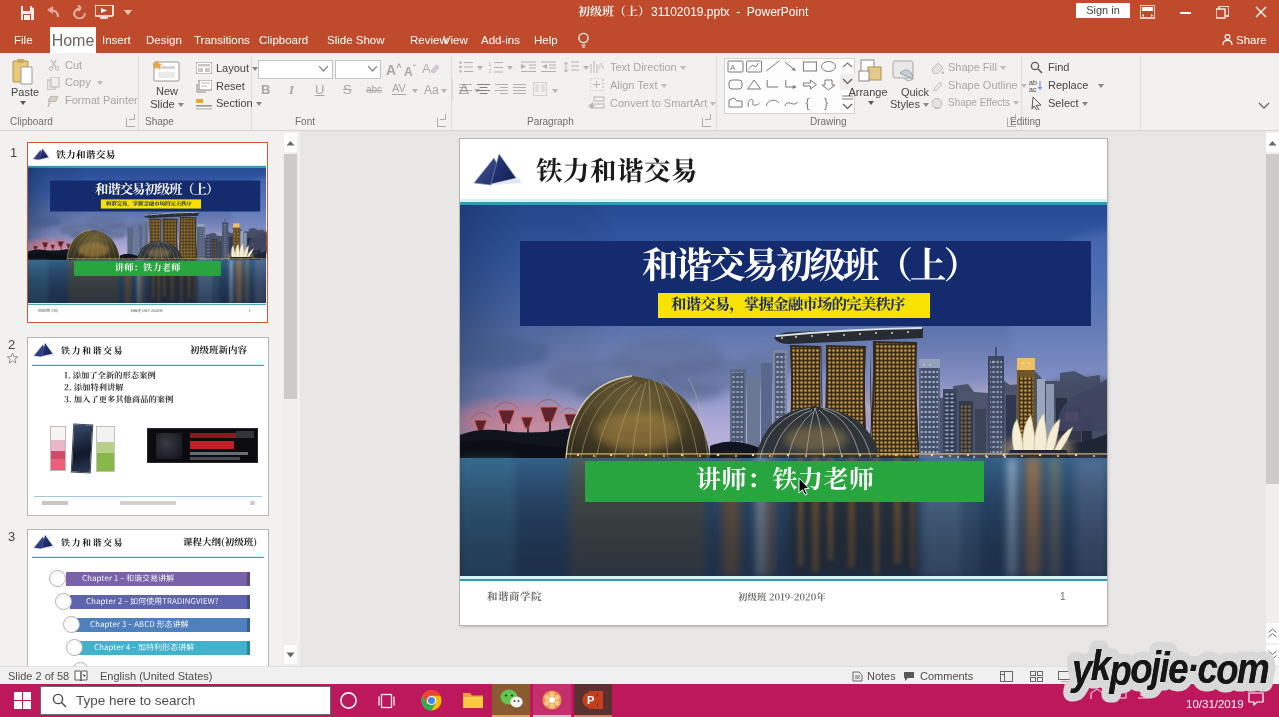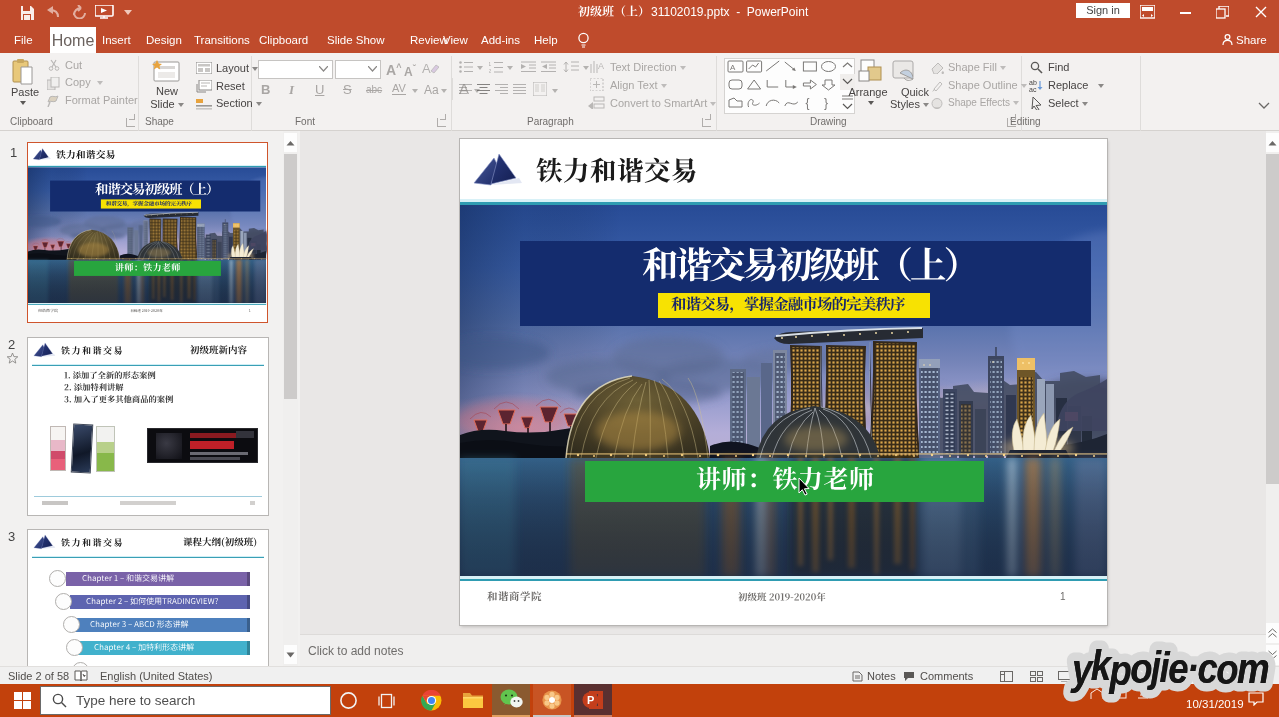--- a/index.html
+++ b/index.html
@@ -23,21 +23,21 @@
 #panelsb{position:absolute;left:283px;top:0;width:15px;height:535px;background:#f0efee}
 #editor{position:absolute;left:300px;top:0;width:966px;height:503px;background:#e9e7e6}
 #notespane{position:absolute;left:300px;top:503px;width:966px;height:32px;background:#f0efee;border-top:1px solid #dddbd9;color:#6f6d6b;font-size:12px}
 #rightsb{position:absolute;left:1266px;top:0;width:13px;height:535px;background:#f0efee}
 .sbbtn{position:absolute;background:#fdfdfd;display:flex;align-items:center;justify-content:center}
 
 #slide{position:absolute;left:460px;top:8px;width:647px;height:486px;background:#fff;outline:1px solid #b7b5b3;box-shadow:1px 2px 3px rgba(0,0,0,.18)}
 .slideinner{position:absolute;left:0;top:0;width:647px;height:486px;background:#fff;overflow:hidden}
 
 #statusbar{position:absolute;left:0;top:666px;width:1279px;height:18px;background:#f0f0f0;border-top:1px solid #e1dfdd;font-size:11px;color:#514e4c}
-#taskbar{position:absolute;left:0;top:684px;width:1279px;height:33px;background:#c2410c}
+#taskbar{position:absolute;left:0;top:684px;width:1279px;height:33px;background:#be185d}
 .ticon{position:absolute;top:0;height:33px;display:flex;align-items:center;justify-content:center}
 </style></head><body>
 <div id="titlebar">
  <svg class="abs" style="left:20px;top:6px" width="14" height="14" viewBox="0 0 14 14">
       <path fill="#fff" d="M1 0h10l3 3v11H1z" opacity=".9"></path>
       <rect x="3" y="0" width="7" height="5" fill="#bf4b2c"></rect>
       <rect x="3" y="8" width="8" height="6" fill="#bf4b2c"></rect>
       <rect x="4" y="9" width="6" height="5" fill="#fff" opacity=".9"></rect>
     </svg>
  <svg class="abs" style="left:45px;top:6px;opacity:.55" width="16" height="13" viewBox="0 0 16 13">
@@ -737,23 +737,20 @@
             <path transform="translate(67.0,8.4) scale(0.009500,-0.009500)" d="M61 0H544V105H132C184 154 235 202 266 229C440 379 522 455 522 558C522 676 450 757 300 757C178 757 69 697 59 584C69 561 91 545 116 545C144 545 172 560 182 618L204 717C221 722 238 724 255 724C337 724 385 666 385 565C385 463 338 396 230 271C181 214 122 146 61 78Z"></path>
             <path transform="translate(72.7,8.4) scale(0.009500,-0.009500)" d="M297 -16C428 -16 549 99 549 372C549 642 428 757 297 757C164 757 44 642 44 372C44 99 164 -16 297 -16ZM297 17C231 17 174 96 174 372C174 645 231 723 297 723C361 723 420 644 420 372C420 97 361 17 297 17Z"></path>
             <path transform="translate(78.3,8.4) scale(0.009500,-0.009500)" d="M273 863C217 694 119 527 30 427L40 418C143 475 238 556 319 663H503V466H340L202 518V195H32L40 166H503V-88H526C592 -88 630 -62 631 -55V166H941C956 166 967 171 970 182C922 223 843 281 843 281L773 195H631V438H885C900 438 910 443 913 454C868 492 794 547 794 547L729 466H631V663H919C933 663 944 668 947 679C897 721 821 777 821 777L751 691H339C359 720 378 750 396 782C420 780 433 788 438 800ZM503 195H327V438H503Z"></path>
           </svg>
         </div>
  <div class="abs" style="left:600px;top:452px;font-size:10px;color:#6e6c6a">1</div>
 </div>
       <svg class="abs" style="left:338px;top:338px;z-index:60" width="13" height="19" viewBox="0 0 13 19">
         <path d="M1 1l10 10.5l-4.6.3l2.8 5.3l-2.2 1l-2.7-5.4L1 16z" fill="#000" stroke="#fff" stroke-width="1"></path>
       </svg>
-    </div>
- <div id="notespane">
-      <div class="abs" style="left:8px;top:9px">Click to add notes</div>
     </div>
 <div id="thumbpanel">
  <div class="abs" style="left:10px;top:14px;font-size:13px;color:#444">1</div>
  <div class="abs" style="left:26.5px;top:10.5px;width:241px;height:181px;border:1.5px solid #cf552c;background:#fff">
    <div style="position:absolute;left:0;top:0;width:647px;height:486px;transform:scale(0.3681,0.3662);transform-origin:0 0">
           <div class="slideinner">
  <div class="abs" style="left:12px;top:13px">
               <svg width="56" height="38" viewBox="0 0 56 38">
 <defs>
                   <linearGradient id="lg1" x1="0" y1="0" x2="1" y2="1">

